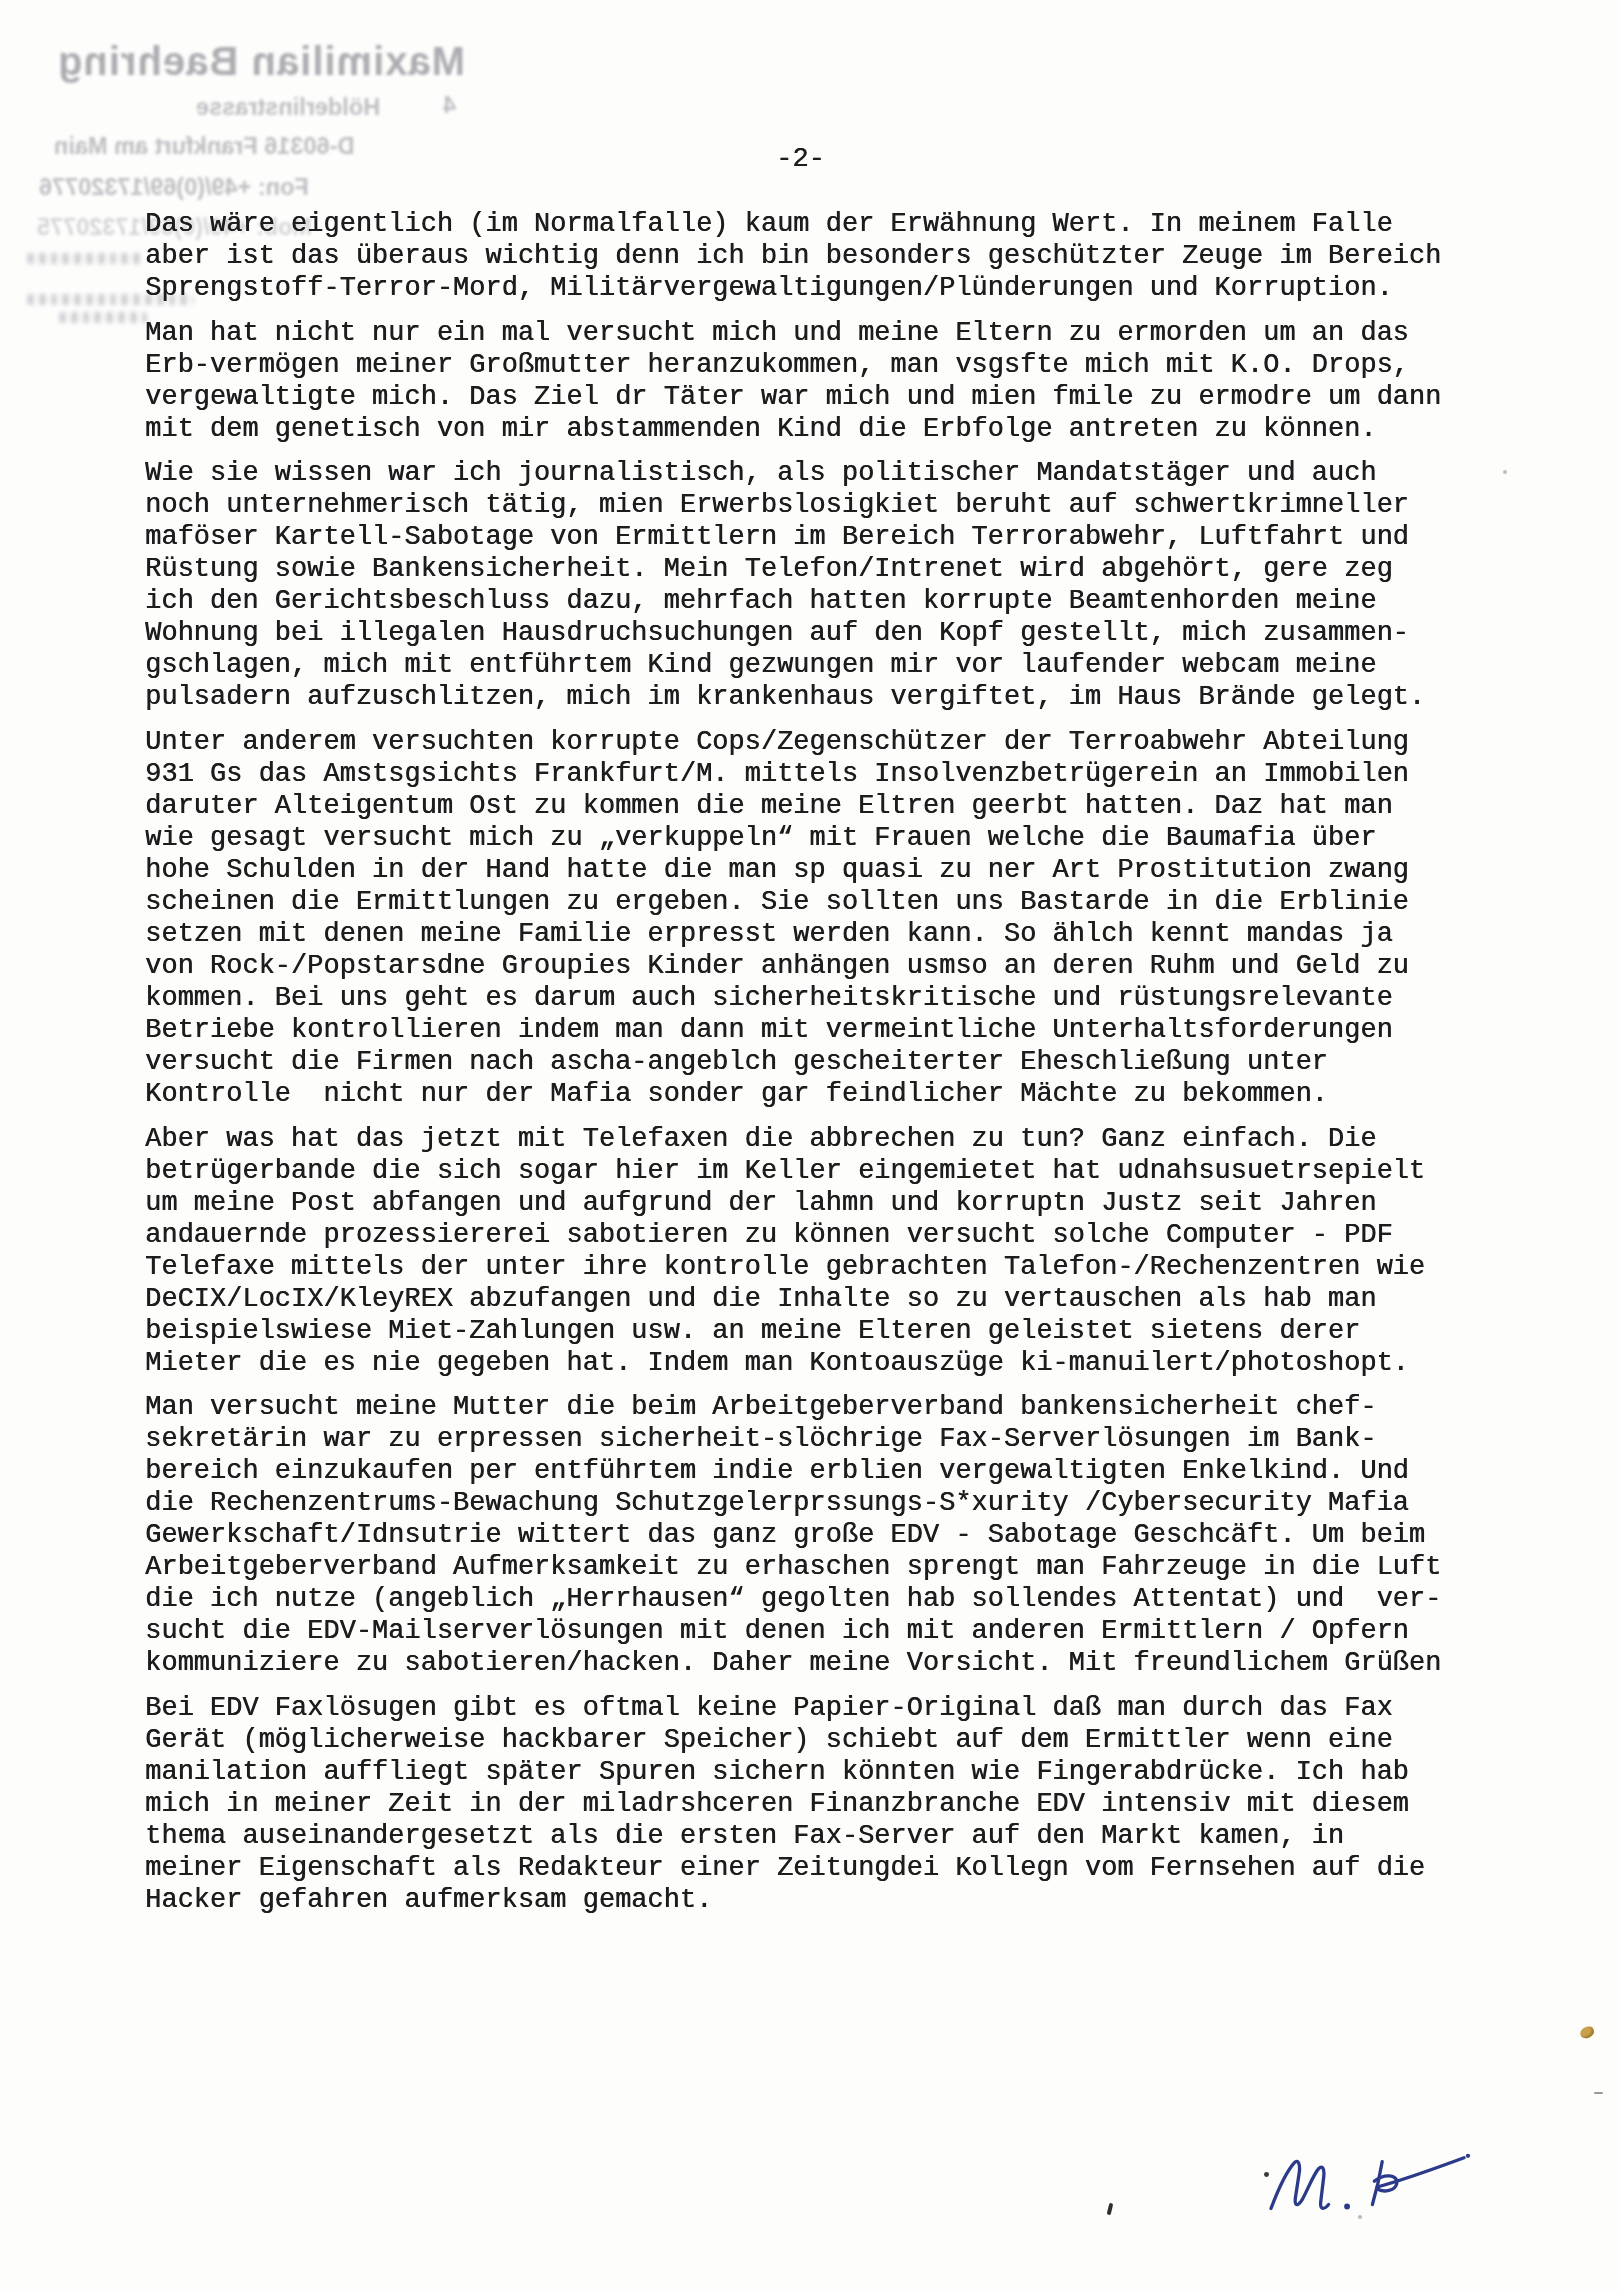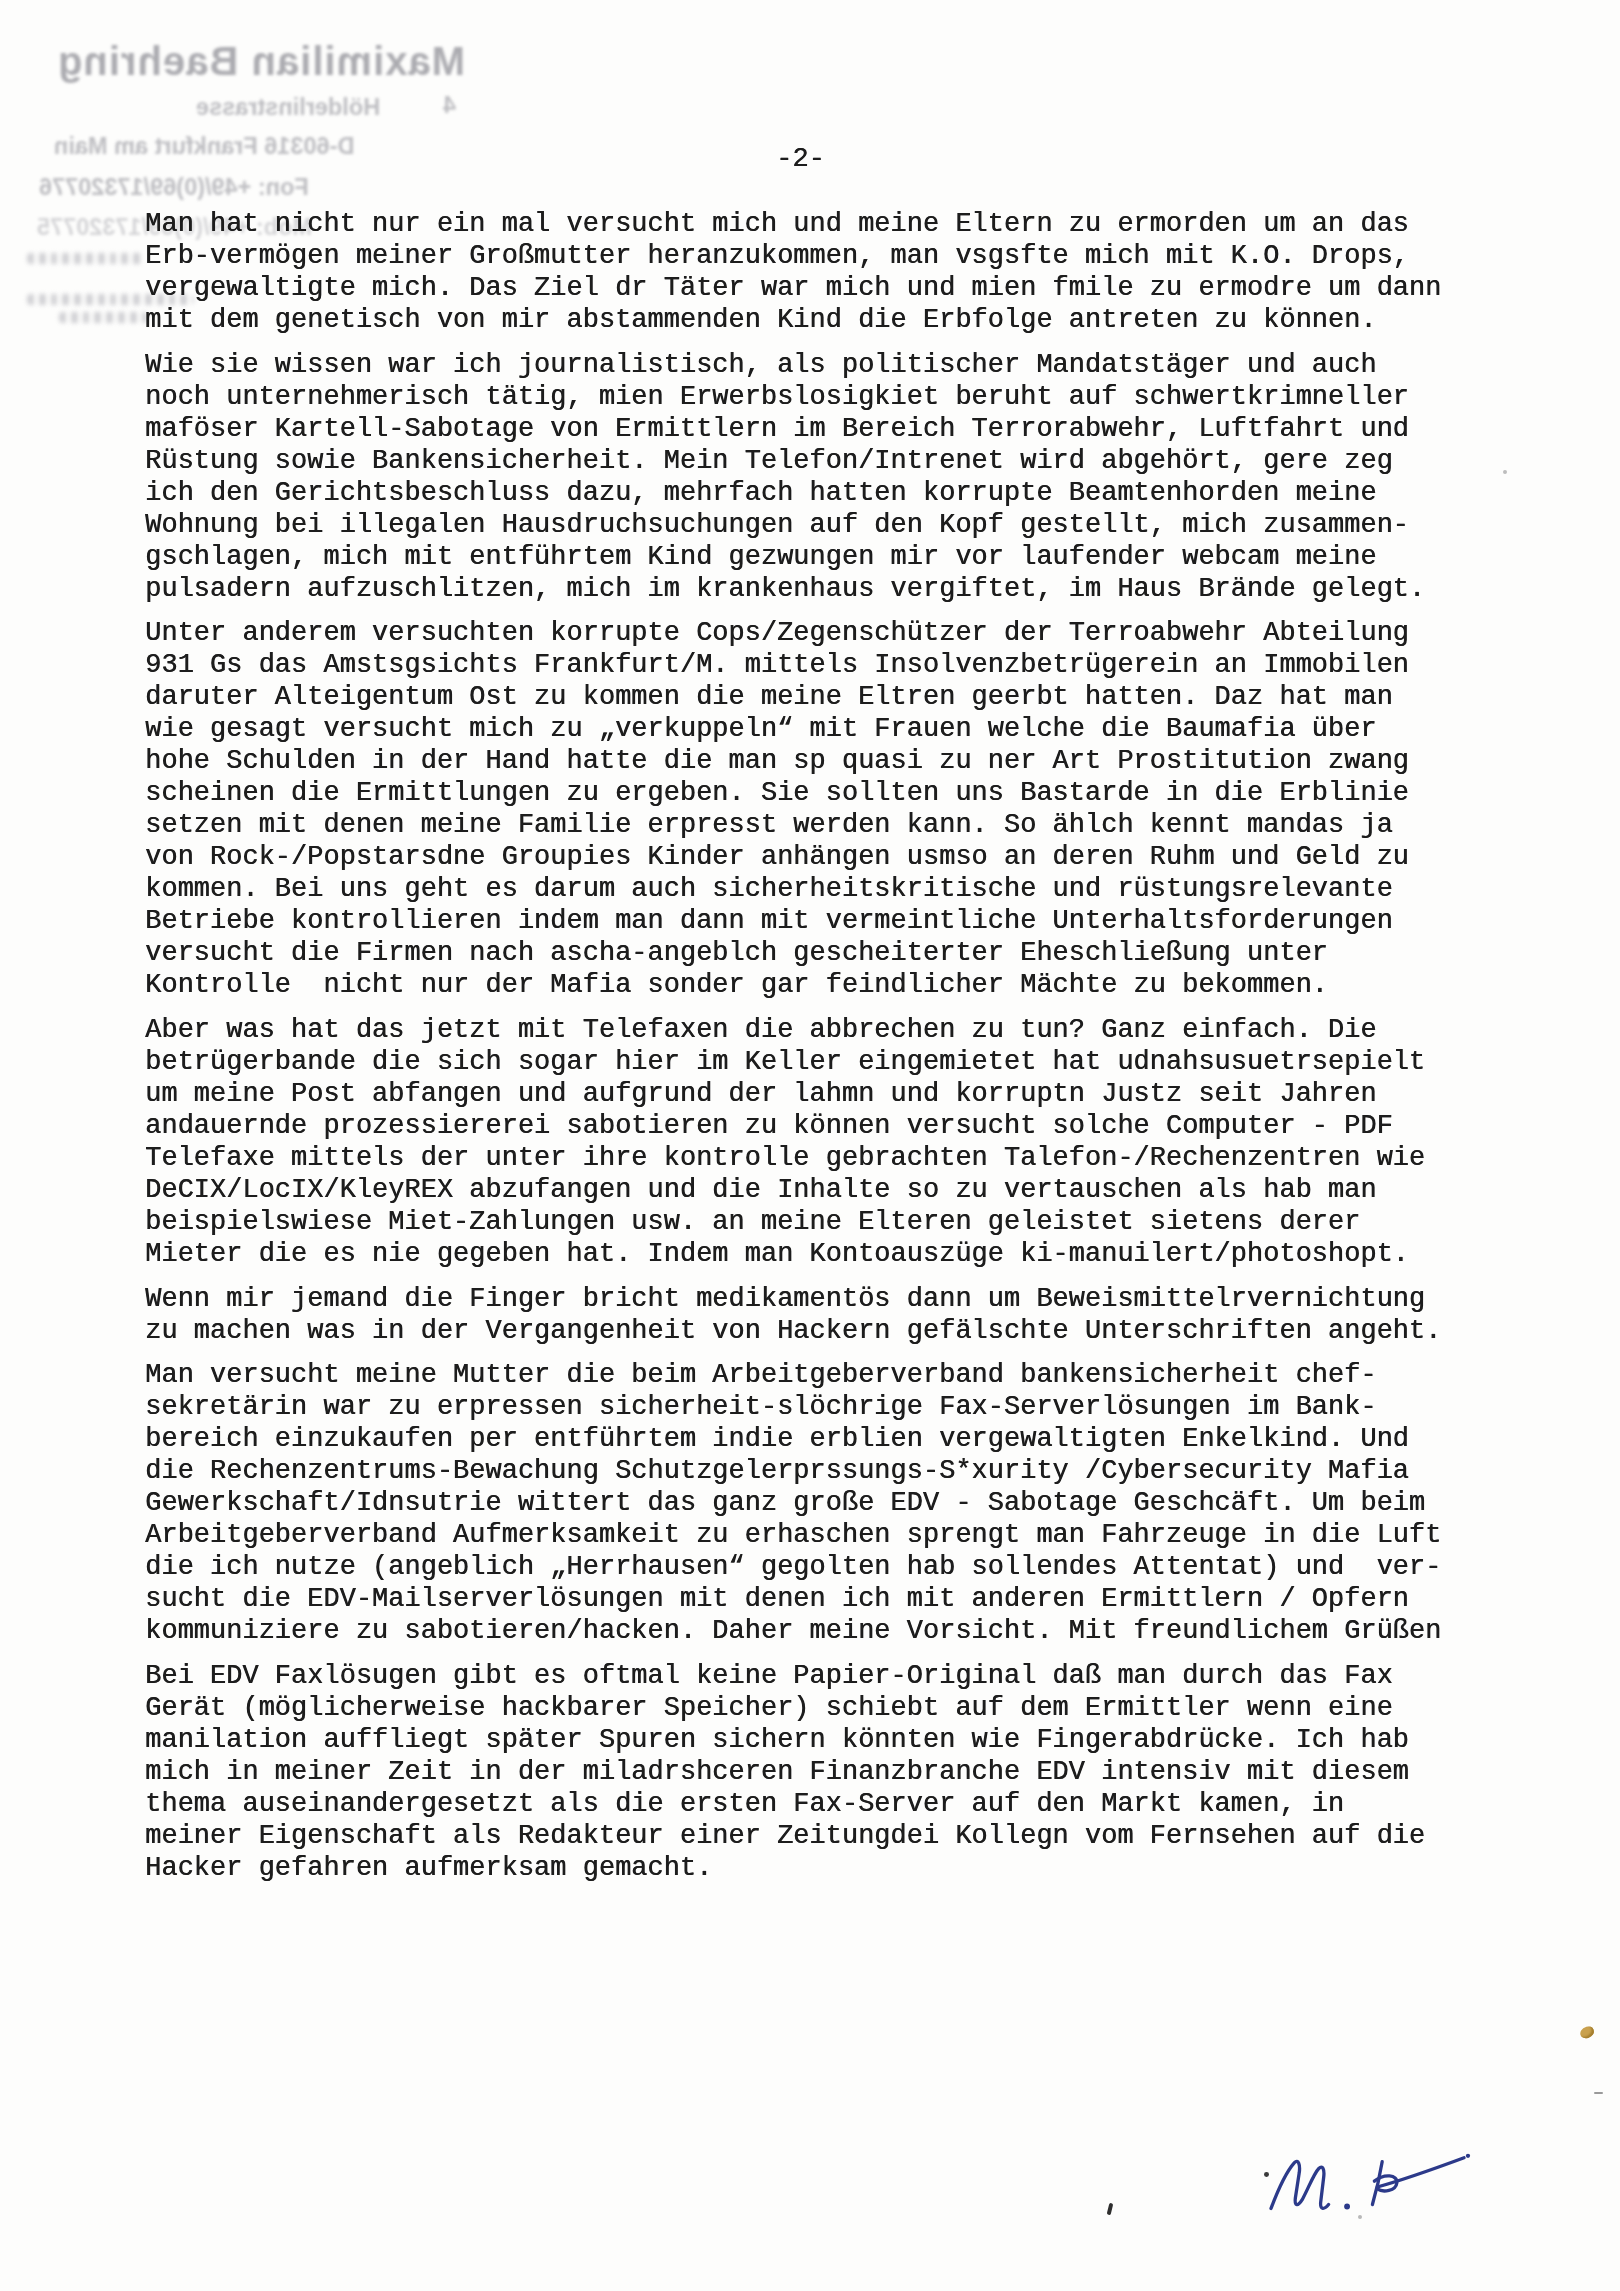--- a/index.html
+++ b/index.html
@@ -72,20 +72,23 @@
     <div class="bl bl-small" style="left:39px;top:174px;">Fon: +49/(0)69/17320776</div>
     <div class="bl bl-small" style="left:37px;top:214px;opacity:.55;">Mob: +49/(0)69/17320775</div>
     <div class="frag" style="left:27.4px;top:253px;width:118px;"></div>
     <div class="frag" style="left:27.4px;top:294px;width:167px;"></div>
     <div class="frag" style="left:59px;top:312px;width:88px;"></div>
   </div>
 
   <div class="page-number">-2-</div>
 
   <div class="body">
+    <p class="para">Das wäre eigentlich (im Normalfalle) kaum der Erwähnung Wert. In meinem Falle
+aber ist das überaus wichtig denn ich bin besonders geschützter Zeuge im Bereich
+Sprengstoff-Terror-Mord, Militärvergewaltigungen/Plünderungen und Korruption.</p>
     <p class="para">Man hat nicht nur ein mal versucht mich und meine Eltern zu ermorden um an das
 Erb-vermögen meiner Großmutter heranzukommen, man vsgsfte mich mit K.O. Drops,
 vergewaltigte mich. Das Ziel dr Täter war mich und mien fmile zu ermodre um dann
 mit dem genetisch von mir abstammenden Kind die Erbfolge antreten zu können.</p>
     <p class="para">Wie sie wissen war ich journalistisch, als politischer Mandatstäger und auch
 noch unternehmerisch tätig, mien Erwerbslosigkiet beruht auf schwertkrimneller
 maföser Kartell-Sabotage von Ermittlern im Bereich Terrorabwehr, Luftfahrt und
 Rüstung sowie Bankensicherheit. Mein Telefon/Intrenet wird abgehört, gere zeg
 ich den Gerichtsbeschluss dazu, mehrfach hatten korrupte Beamtenhorden meine
 Wohnung bei illegalen Hausdruchsuchungen auf den Kopf gestellt, mich zusammen-
@@ -104,22 +107,20 @@
 versucht die Firmen nach ascha-angeblch gescheiterter Eheschließung unter
 Kontrolle  nicht nur der Mafia sonder gar feindlicher Mächte zu bekommen.</p>
     <p class="para">Aber was hat das jetzt mit Telefaxen die abbrechen zu tun? Ganz einfach. Die
 betrügerbande die sich sogar hier im Keller eingemietet hat udnahsusuetrsepielt
 um meine Post abfangen und aufgrund der lahmn und korruptn Justz seit Jahren
 andauernde prozessiererei sabotieren zu können versucht solche Computer - PDF
 Telefaxe mittels der unter ihre kontrolle gebrachten Talefon-/Rechenzentren wie
 DeCIX/LocIX/KleyREX abzufangen und die Inhalte so zu vertauschen als hab man
 beispielswiese Miet-Zahlungen usw. an meine Elteren geleistet sietens derer
 Mieter die es nie gegeben hat. Indem man Kontoauszüge ki-manuilert/photoshopt.</p>
-    <p class="para">Wenn mir jemand die Finger bricht medikamentös dann um Beweismittelrvernichtung
-zu machen was in der Vergangenheit von Hackern gefälschte Unterschriften angeht.</p>
     <p class="para">Man versucht meine Mutter die beim Arbeitgeberverband bankensicherheit chef-
 sekretärin war zu erpressen sicherheit-slöchrige Fax-Serverlösungen im Bank-
 bereich einzukaufen per entführtem indie erblien vergewaltigten Enkelkind. Und
 die Rechenzentrums-Bewachung Schutzgelerprssungs-S*xurity /Cybersecurity Mafia
 Gewerkschaft/Idnsutrie wittert das ganz große EDV - Sabotage Geschcäft. Um beim
 Arbeitgeberverband Aufmerksamkeit zu erhaschen sprengt man Fahrzeuge in die Luft
 die ich nutze (angeblich „Herrhausen“ gegolten hab sollendes Attentat) und  ver-
 sucht die EDV-Mailserverlösungen mit denen ich mit anderen Ermittlern / Opfern
 kommuniziere zu sabotieren/hacken. Daher meine Vorsicht. Mit freundlichem Grüßen</p>
     <p class="para">Bei EDV Faxlösugen gibt es oftmal keine Papier-Original daß man durch das Fax

